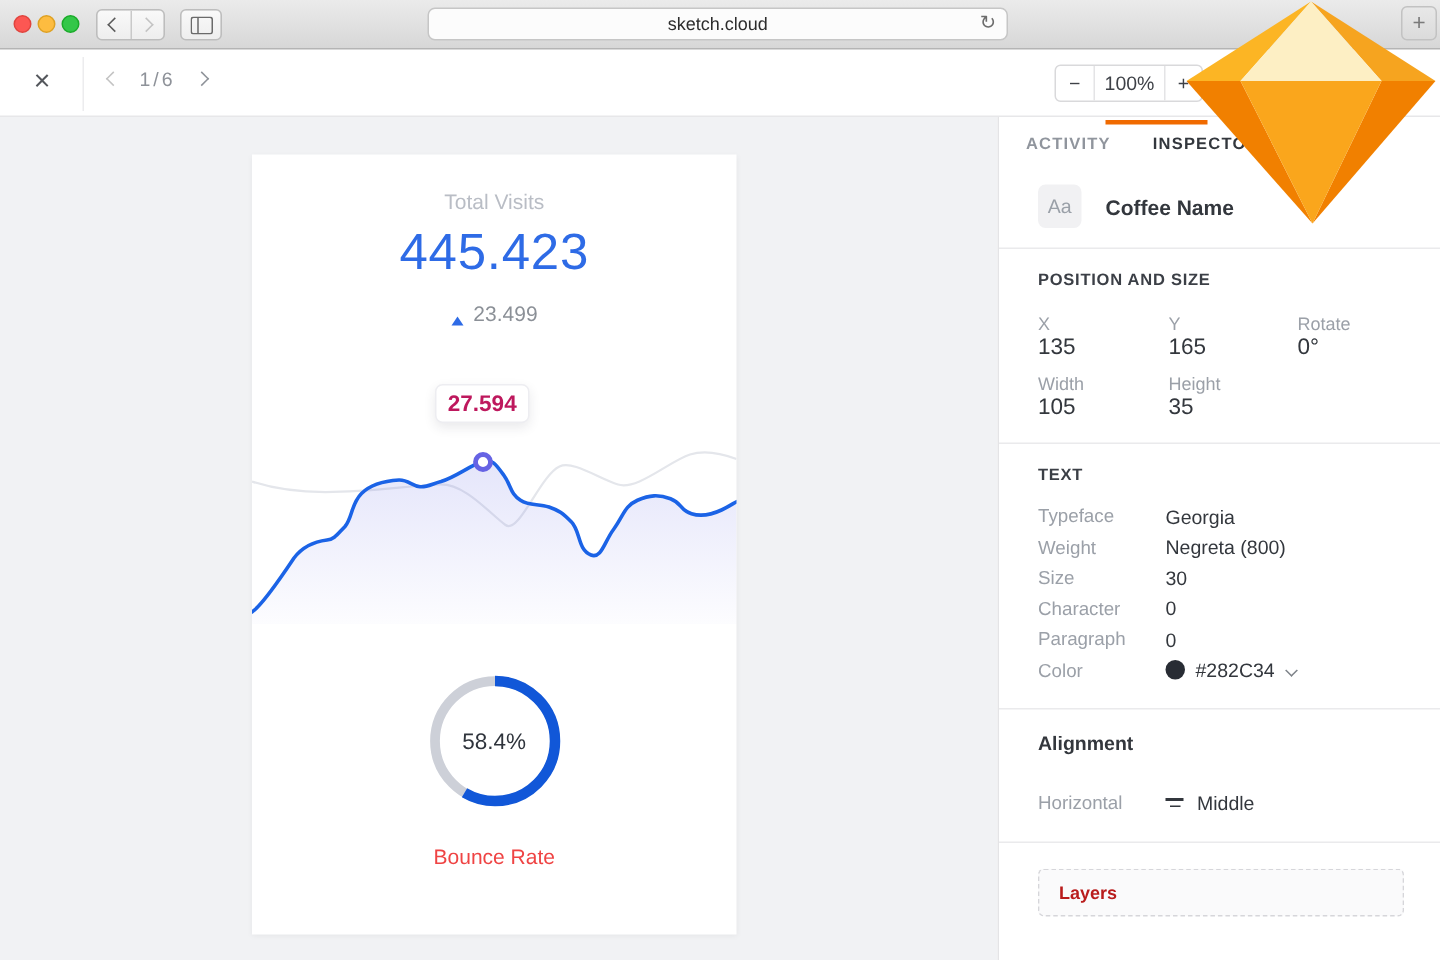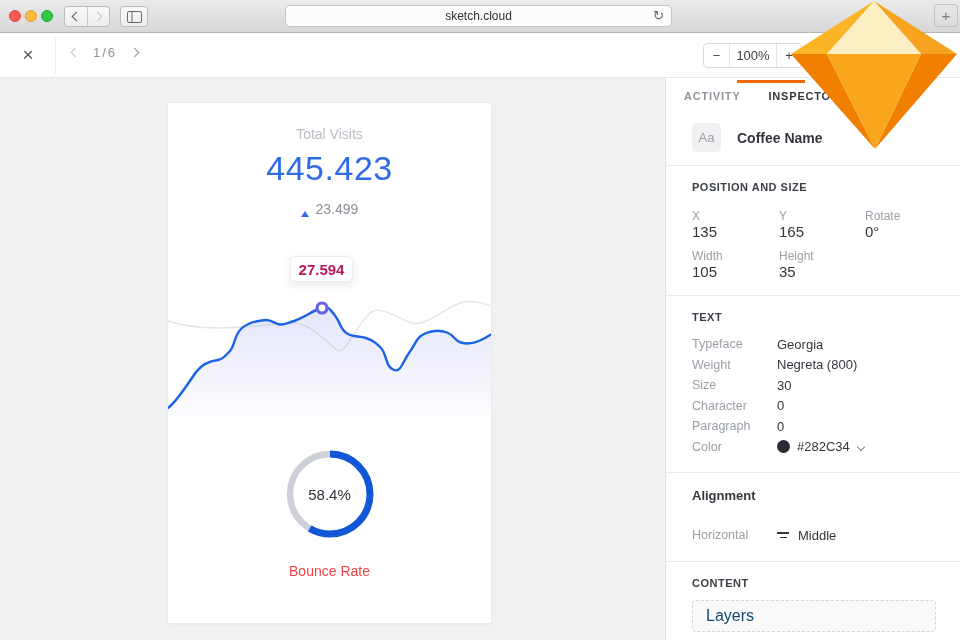--- a/index.html
+++ b/index.html
@@ -88,21 +88,21 @@
   .trow-label { width:85px; font-size:12.5px; color:#9ba0a8; flex:none; }
   .trow-value { font-size:13px; color:#33373d; }
   .trow-extra { font-size:12px; color:#a8adb5; margin-left:5px; }
   .swatch { width:13px; height:13px; border-radius:50%; display:inline-block; vertical-align:-2px; margin-right:7px; }
   .chev-down { width:6px; height:6px; border-right:1.4px solid #7d8288; border-bottom:1.4px solid #7d8288;
                transform:rotate(45deg); display:inline-block; margin-left:8px; vertical-align:2px; }
   .align-icon { display:inline-flex; flex-direction:column; align-items:center; gap:3px; margin-right:9px; vertical-align:middle; }
   .align-icon i { display:block; height:1.6px; background:#33373d; }
   .al1 { width:12px; } .al2 { width:7px; }
   .content-box { margin-top:2px; height:32px; border:1px dashed #d6d6da; border-radius:4px; background:#fafafb;
-                 display:flex; align-items:center; padding-left:13px; font-size:16px; color:#0c4a6e; }
+                 display:flex; align-items:center; padding-left:13px; font-size:12px; color:#b91c1c;font-weight:bold; }
 
   
   .sketch-logo { position:absolute; left:789px; top:0; z-index:60; }
 </style>
 </head>
 <body>
 
 <div class="stage">
 
   <div class="chrome">
@@ -264,21 +264,20 @@
         <span class="align-icon">
             <i class="al1"></i>
             <i class="al2"></i>
           </span>
         <span class="trow-value">Middle</span>
       </div>
     </div>
     <div class="divider"></div>
 
     <div class="section">
-      <div class="sec-title">CONTENT</div>
       <div class="content-box">Layers</div>
     </div>
   </div>
 
   <svg class="sketch-logo" width="170" height="152" viewBox="0 0 170 152">
     <polygon points="85,1 2,54 38,54" fill="#FCB524"></polygon>
     <polygon points="85,1 168,54 132,54" fill="#F6A41F"></polygon>
     <polygon points="85,1 38,54 132,54" fill="#FDEFC4"></polygon>
     <polygon points="2,54 38,54 86,149" fill="#F18000"></polygon>
     <polygon points="168,54 132,54 86,149" fill="#F18000"></polygon>

